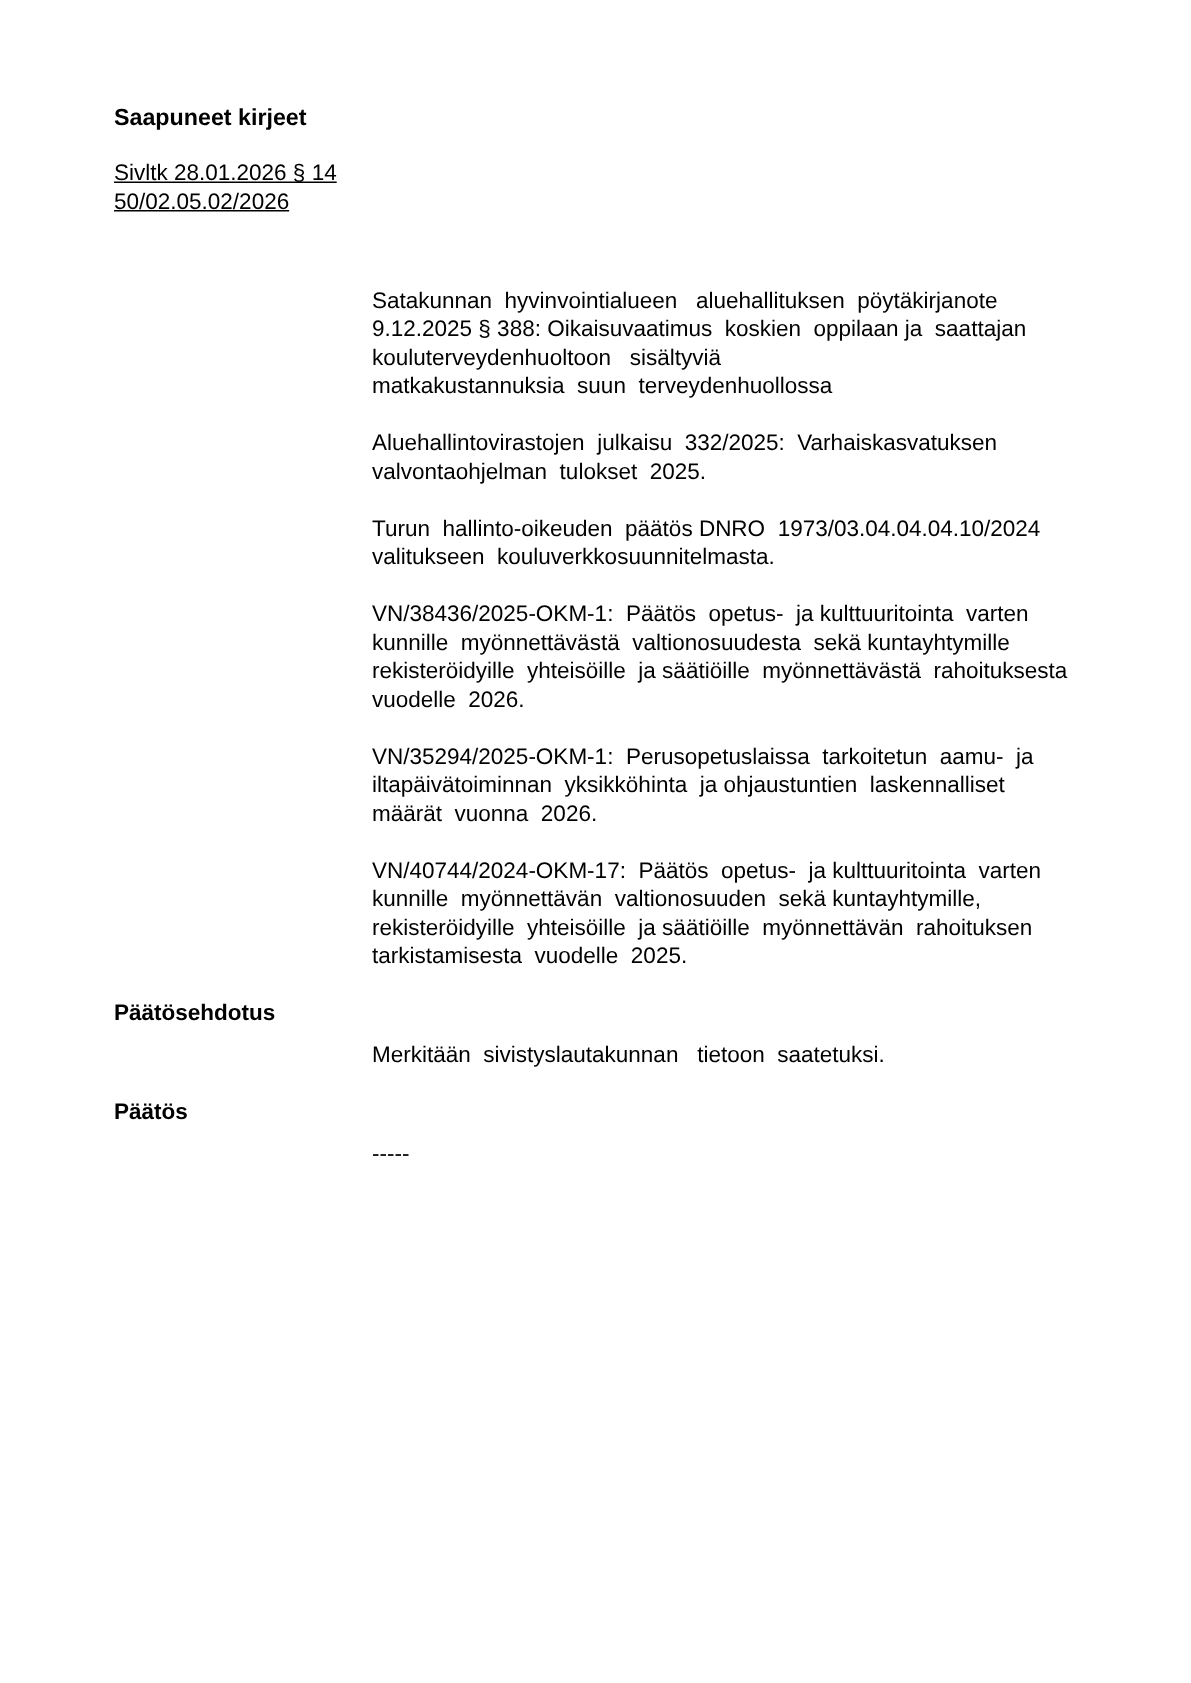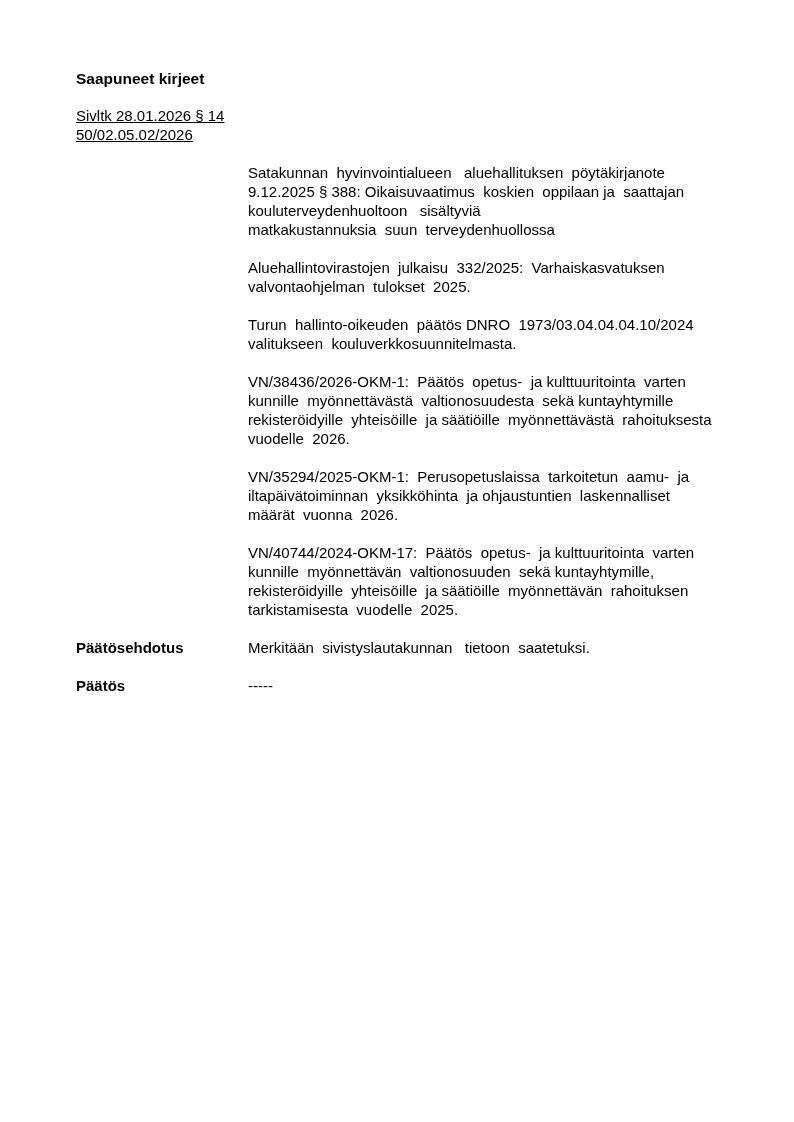--- a/index.html
+++ b/index.html
@@ -40,20 +40,21 @@
     display: grid;
     grid-template-columns: 172px 1fr;
     align-items: start;
   }
   .label-col {
     font-weight: bold;
     white-space: pre-wrap;
   }
   .content-col {
     max-width: 522px;
+    margin-top: 28px;
   }
   .para {
     margin: 0 0 19px 0;
     white-space: pre-wrap;
   }
 </style>
 </head>
 <body>
 
 <div class="page">
@@ -71,21 +72,21 @@
       <div class="label-col"></div>
       <div class="content-col">
         <p class="para">Satakunnan  hyvinvointialueen   aluehallituksen  pöytäkirjanote
 9.12.2025 § 388: Oikaisuvaatimus  koskien  oppilaan ja  saattajan
 kouluterveydenhuoltoon   sisältyviä
 matkakustannuksia  suun  terveydenhuollossa</p>
         <p class="para">Aluehallintovirastojen  julkaisu  332/2025:  Varhaiskasvatuksen
 valvontaohjelman  tulokset  2025.</p>
         <p class="para">Turun  hallinto-oikeuden  päätös DNRO  1973/03.04.04.04.10/2024
 valitukseen  kouluverkkosuunnitelmasta.</p>
-        <p class="para">VN/38436/2026-OKM-1:  Päätös  opetus-  ja kulttuuritointa  varten
+        <p class="para">VN/38436/2025-OKM-1:  Päätös  opetus-  ja kulttuuritointa  varten
 kunnille  myönnettävästä  valtionosuudesta  sekä kuntayhtymille
 rekisteröidyille  yhteisöille  ja säätiöille  myönnettävästä  rahoituksesta
 vuodelle  2026.</p>
         <p class="para">VN/35294/2025-OKM-1:  Perusopetuslaissa  tarkoitetun  aamu-  ja
 iltapäivätoiminnan  yksikköhinta  ja ohjaustuntien  laskennalliset
 määrät  vuonna  2026.</p>
         <p class="para">VN/40744/2024-OKM-17:  Päätös  opetus-  ja kulttuuritointa  varten
 kunnille  myönnettävän  valtionosuuden  sekä kuntayhtymille,
 rekisteröidyille  yhteisöille  ja säätiöille  myönnettävän  rahoituksen
 tarkistamisesta  vuodelle  2025.</p>

